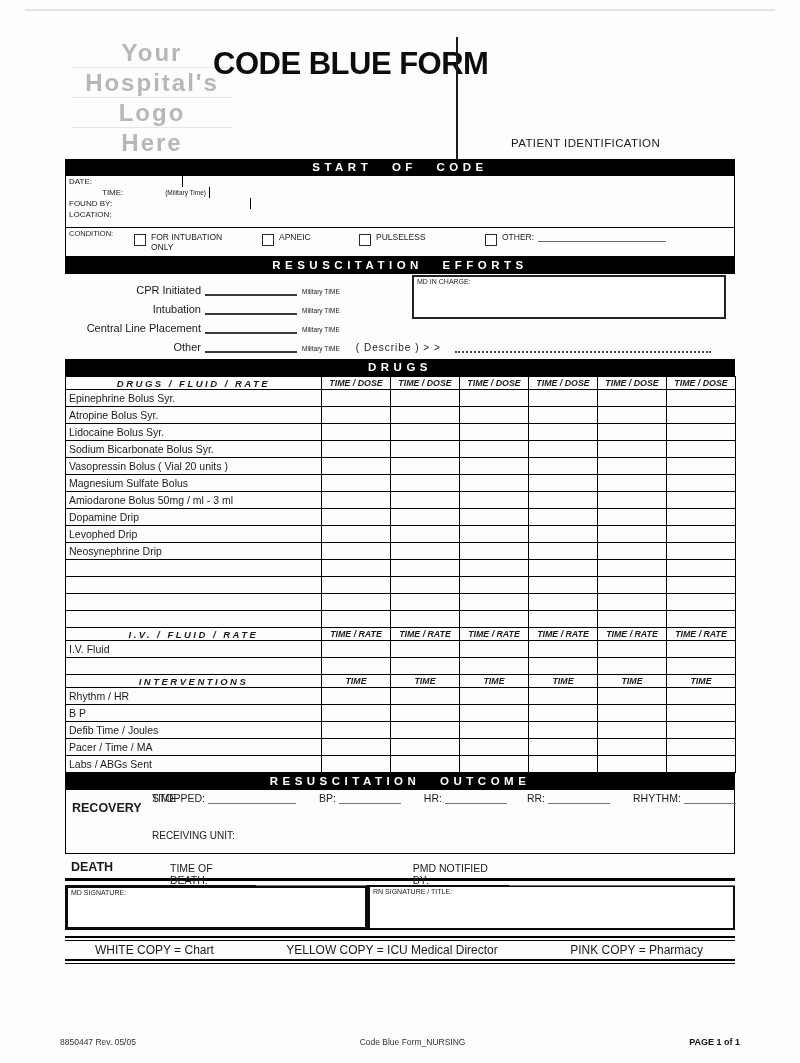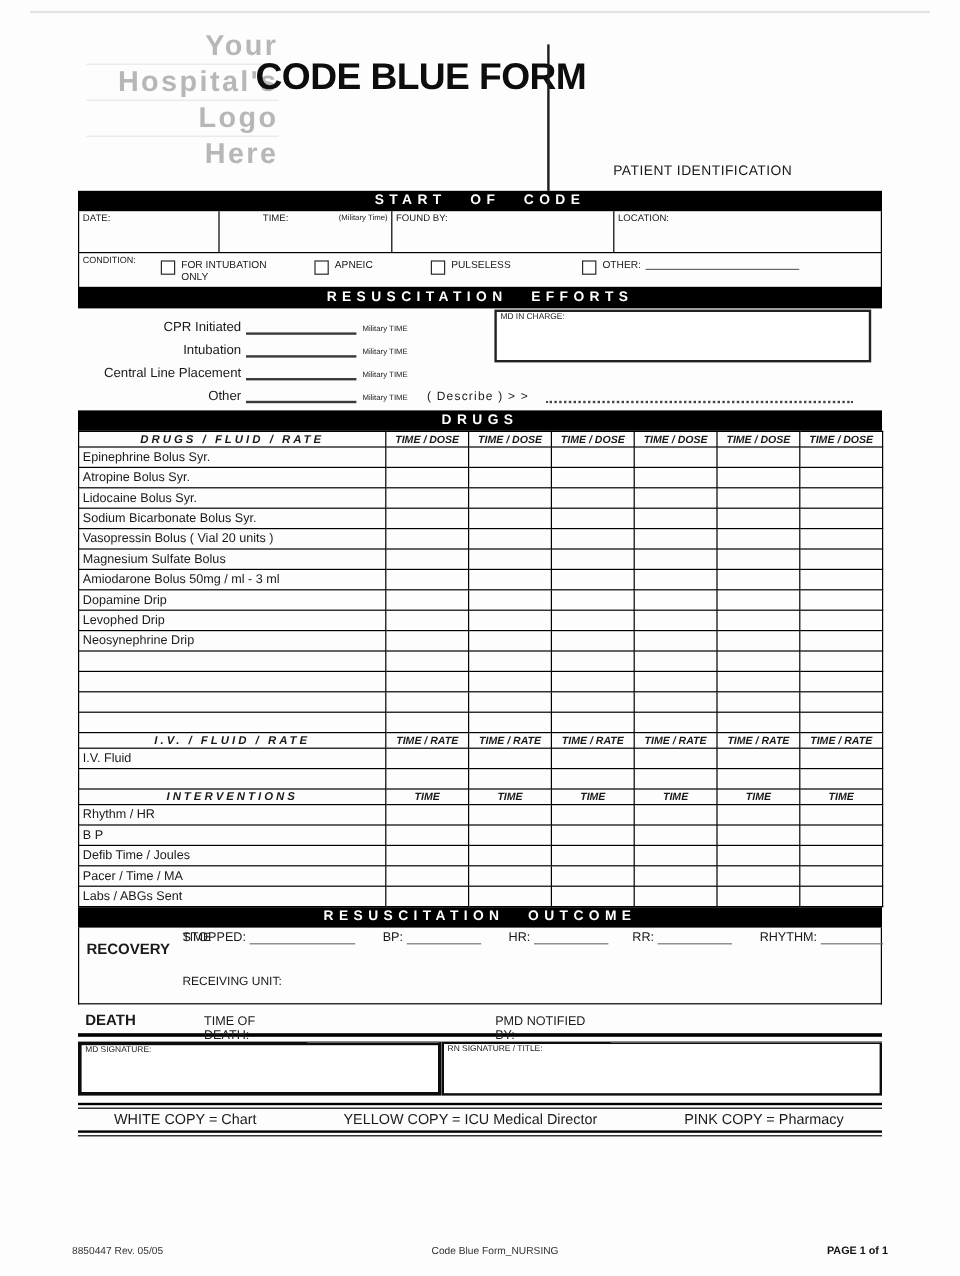--- a/index.html
+++ b/index.html
@@ -8,36 +8,36 @@
     width:800px; height:1063px;
     font-family:"Liberation Sans", sans-serif;
     color:#1a1a1a;
     position:relative;
     overflow:hidden;
   }
   .page { position:absolute; inset:0; background:#fdfdfd; }
   .scan-line { position:absolute; left:25px; top:9px; width:750px; height:2px; background:#e3e3e3; }
 
   
-  .logo { position:absolute; left:72px; top:24px; width:160px; text-align:right;
+  .logo { position:absolute; left:72px; top:38px; width:160px; text-align:center;
           color:#b7b7b7; font-size:24px; font-weight:bold; letter-spacing:2px; }
   .logo div { line-height:29px; border-bottom:1px solid #e6e6e6; }
   .logo div:last-child { border-bottom:none; }
   .form-title { position:absolute; left:213px; top:46px; font-size:31px; font-weight:bold;
                 letter-spacing:-0.5px; color:#0d0d0d; }
   .vline { position:absolute; left:456px; top:37px; width:2px; height:122px; background:#1c1c1c; }
   .patient-id { position:absolute; left:511px; top:137px; font-size:11.5px; letter-spacing:0.4px; }
 
   
   .form { position:absolute; left:65px; top:159px; width:670px; }
   .bar { background:#000; color:#fff; text-align:center; font-weight:bold;
          font-size:11.5px; letter-spacing:4.5px; word-spacing:12px;
          height:17px; line-height:17px; }
 
-  .fields-row { display:flex; height:35px; border:1.5px solid #000; border-top:none; }
+  .fields-row { display:flex; height:52px; border:1.5px solid #000; border-top:none;flex-direction:column; }
   .fcell { border-right:1.5px solid #000; padding:1px 3px; font-size:8px; }
   .fcell:last-child { border-right:none; }
   .fc-date { width:117px; } .fc-time { width:111px; display:flex; justify-content:space-between;margin-left:33px; }
   .fc-found { width:185px; } .fc-loc { flex:1; }
   .fnote { font-size:6.5px; padding-top:1px; }
 
   .condition-row { position:relative; height:29px; border:1.5px solid #000; border-top:none;padding-left:40px; }
   .cond-label { position:absolute; left:3px; top:1px; font-size:7.5px; }
   .cond-items { position:absolute; left:68px; top:5px; display:flex; align-items:flex-start; }
   .citem { display:flex; align-items:flex-start; font-size:8.5px; line-height:1.15; }

